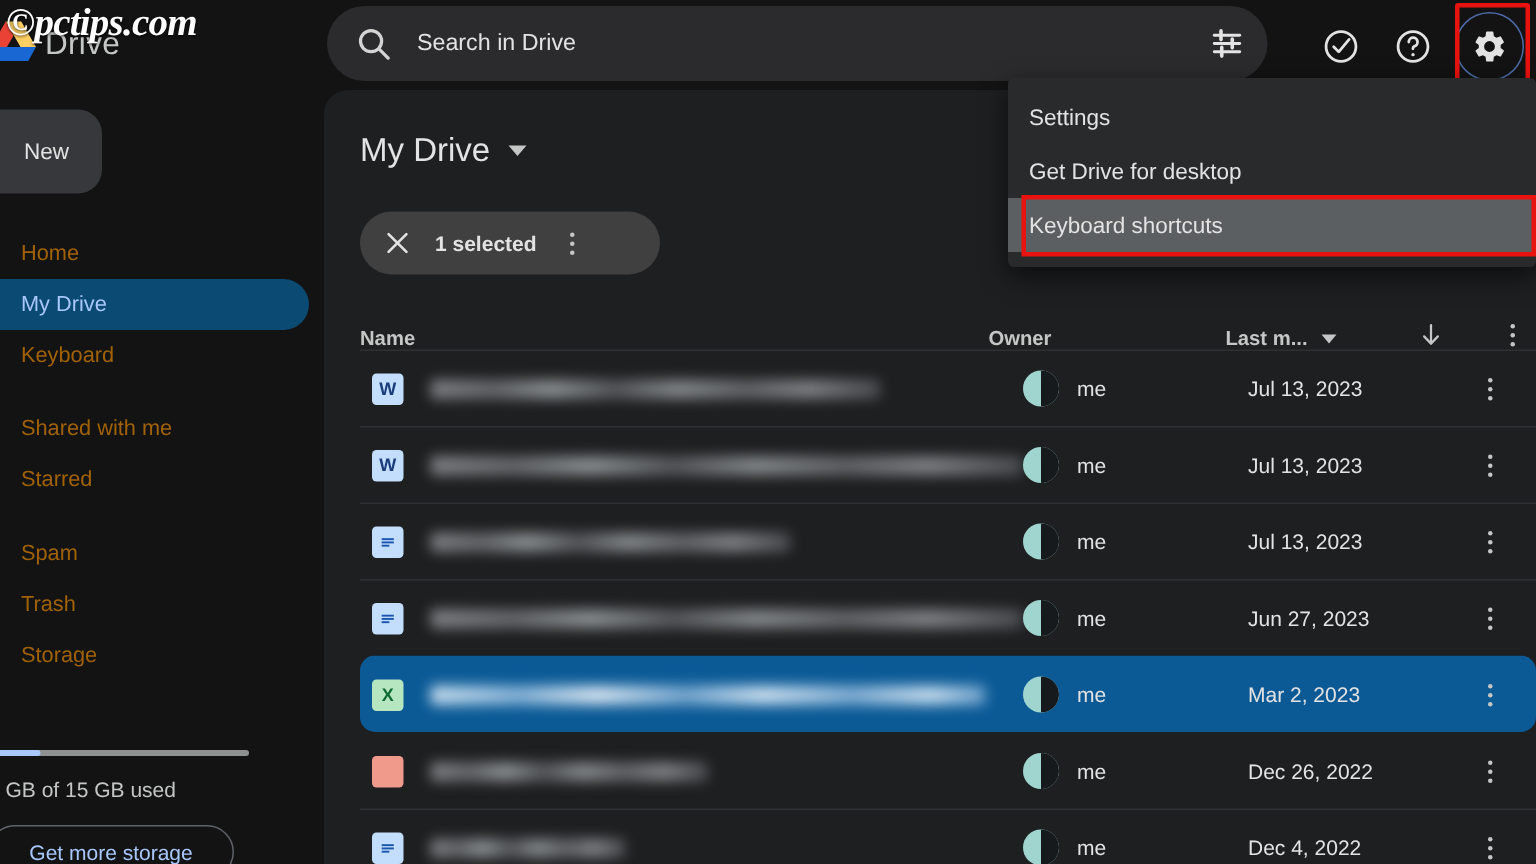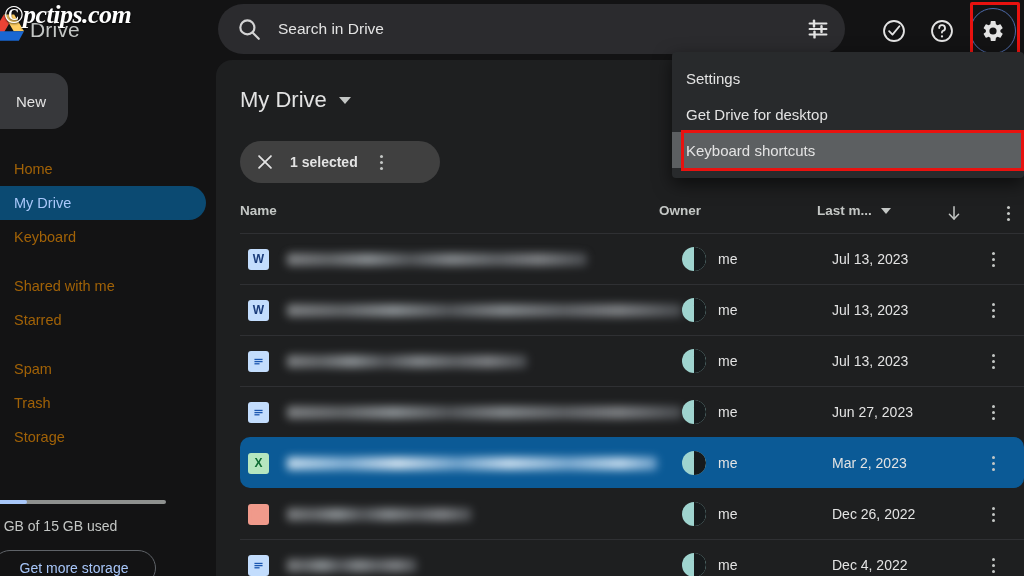--- a/index.html
+++ b/index.html
@@ -97,21 +97,21 @@
     padding: 0 16px 0 14px; gap: 14px;
   }
   .sel-x { width: 22px; height: 22px; cursor: pointer; }
   .sel-count { font-size: 14px; color: #e3e3e3; font-weight: bold; }
   .kebab { width: 20px; height: 20px; display: flex; flex-direction: column; align-items: center; justify-content: center; gap: 3px; cursor: pointer; }
   .kebab i { width: 3px; height: 3px; border-radius: 50%; background: #c4c7c5; display: block; }
 
   
   .thead {
     position: absolute; left: 24px; top: 143px; width: 784px; height: 30px;
-    display: flex; align-items: flex-start; color: #c4c7c5; font-size: 13.5px; font-weight: bold; gap: 24px;
+    display: flex; align-items: flex-end; color: #c4c7c5; font-size: 13.5px; font-weight: bold; gap: 24px;
   }
   .th-name { width: 442px; }
   .th-owner { width: 150px; }
   .th-mod { width: 110px; display: flex; align-items: center; gap: 9px; cursor: pointer; }
   .tri-down { width: 0; height: 0; border-left: 5px solid transparent; border-right: 5px solid transparent; border-top: 6px solid #c4c7c5; }
   .th-arrow { width: 34px; display: flex; justify-content: center; cursor: pointer; }
   .th-kebab { width: 34px; display: flex; justify-content: center; }
 
   .rows { position: absolute; left: 24px; top: 173px; width: 784px; }
   .row {

